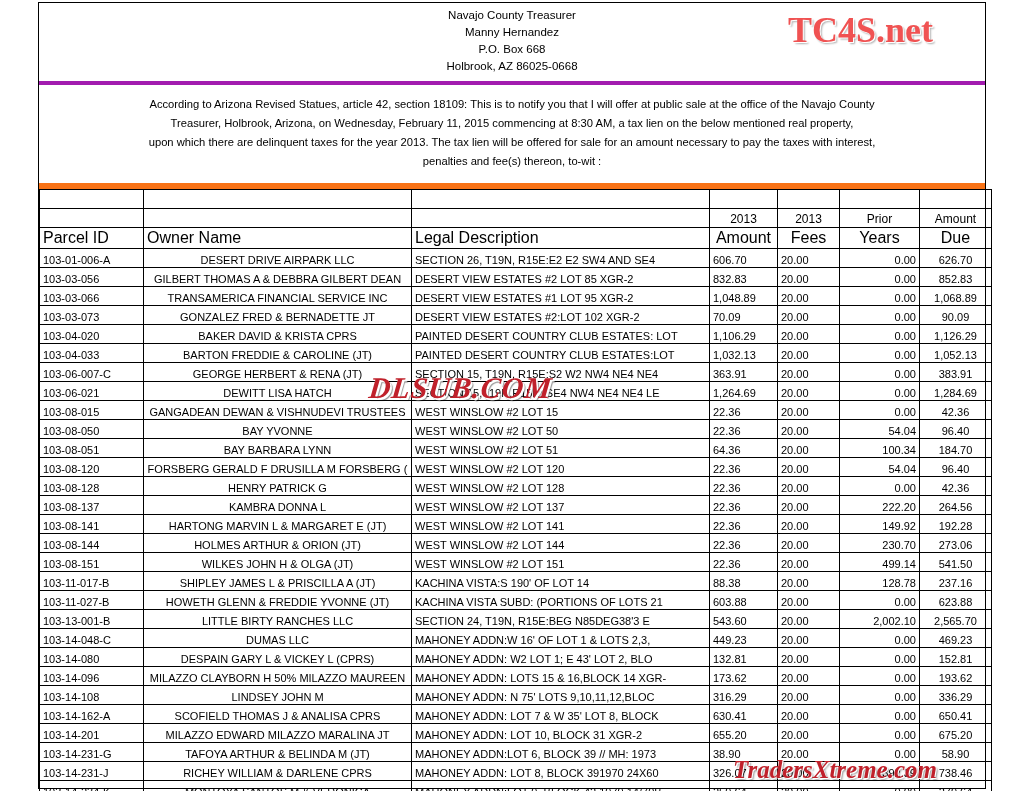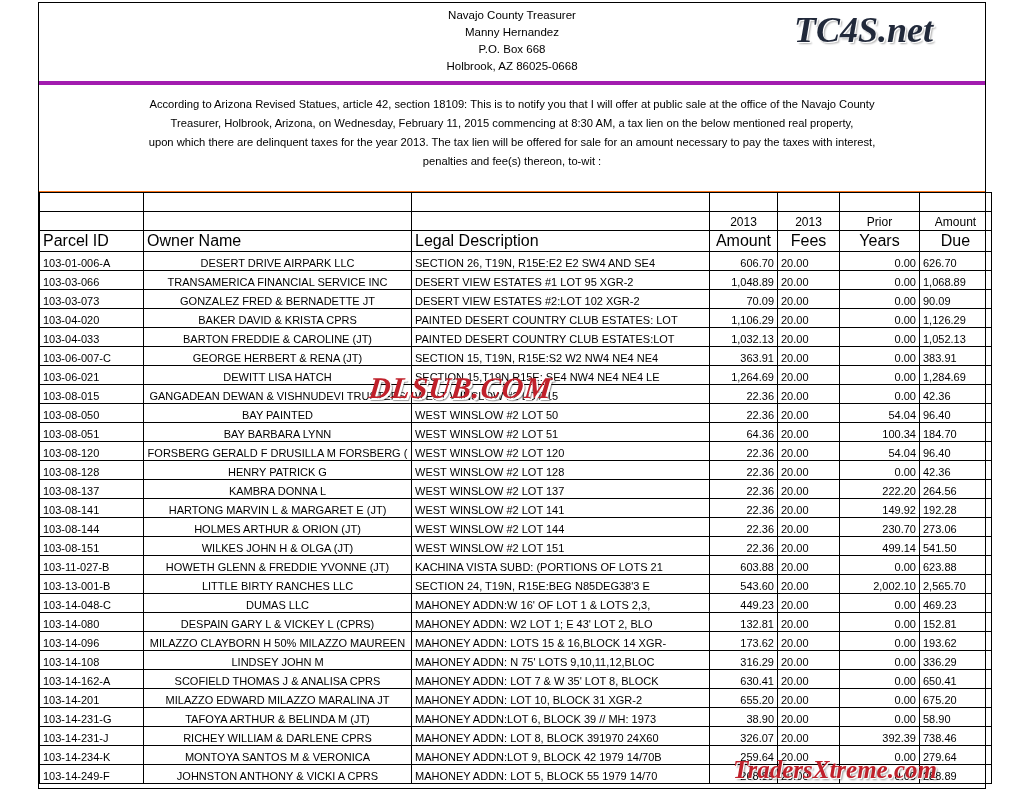--- a/index.html
+++ b/index.html
@@ -27,22 +27,22 @@
   .header-block {
     border-bottom: 4px solid #a21caf;
     text-align: center;
     padding: 4px 0 6px 0;
     font-size: 11.5px;
     line-height: 17px;
     color: #000;
   }
   .header-block div { white-space: nowrap; }
   .notice {
-    border-bottom: 1px solid #f97316;
-    padding: 10px 28px 20px 28px;
+    border-bottom: 6px solid #f97316;
+    padding: 10px 28px 12px 28px;
     text-align: center;
     font-size: 11.2px;
     line-height: 19px;
     color: #000;
   }
   table.grid {
     border-collapse: collapse;
     width: 100%;
     table-layout: fixed;
     font-size: 11px;
@@ -53,43 +53,42 @@
     padding: 1px 3px;
     height: 16px;
     overflow: hidden;
     white-space: nowrap;
     font-weight: normal;
     vertical-align: bottom;
   }
   .c-parcel { width: 104px; }
   .c-owner  { width: 268px; text-align: center; }
   .c-legal  { width: 298px; margin-top: 36px; }
-  .c-amount { width: 68px; text-align: right; }
+  .c-amount { width: 68px; }
   .c-fees   { width: 62px; }
   .c-prior  { width: 80px; text-align: right; }
-  .c-due    { width: 72px; text-align: left; }
+  .c-due    { width: 72px; text-align: center; }
 
   .hdr td { text-align: center; height: 15px; font-size: 12px; }
   .hdr2 td { height: 15px; font-size: 16px; }
   .hdr2 .c-amount, .hdr2 .c-fees, .hdr2 .c-prior, .hdr2 .c-due { text-align: center; }
   .blankrow td { height: 16px; border-left: 1px solid #000; border-right: 1px solid #000; }
 
   
   .tbl-wrap { padding: 0; }
 
   
   .wm-tc4s {
     position: absolute;
     right: 52px;
     top: 6px;
     font-family: "Liberation Serif", serif;
     font-size: 36px;
     font-weight: bold;
-    font-style: italic;
-    color: #0f172a;
+    color: #ef4444;
     letter-spacing: 0px;
     text-shadow: 1px 1px 0 #ffffff, 2px 2px 2px rgba(0,0,0,0.35);
     opacity: 0.92;
   }
   .wm-dlsub {
     position: absolute;
     left: 330px;
     top: 368px;
     font-family: "Liberation Serif", serif;
     font-size: 30px;
@@ -174,20 +173,29 @@
       <tr>
             <td class="c-parcel">103-01-006-A</td>
             <td class="c-owner">DESERT DRIVE AIRPARK LLC</td>
             <td class="c-legal">SECTION 26, T19N, R15E:E2 E2 SW4 AND SE4</td>
             <td class="c-amount">606.70</td>
             <td class="c-fees">20.00</td>
             <td class="c-prior">0.00</td>
             <td class="c-due">626.70</td>
           </tr>
           <tr>
+            <td class="c-parcel">103-03-056</td>
+            <td class="c-owner">GILBERT THOMAS A &amp; DEBBRA GILBERT DEAN</td>
+            <td class="c-legal">DESERT VIEW ESTATES #2 LOT 85 XGR-2</td>
+            <td class="c-amount">832.83</td>
+            <td class="c-fees">20.00</td>
+            <td class="c-prior">0.00</td>
+            <td class="c-due">852.83</td>
+          </tr>
+          <tr>
             <td class="c-parcel">103-03-066</td>
             <td class="c-owner">TRANSAMERICA FINANCIAL SERVICE INC</td>
             <td class="c-legal">DESERT VIEW ESTATES #1 LOT 95 XGR-2</td>
             <td class="c-amount">1,048.89</td>
             <td class="c-fees">20.00</td>
             <td class="c-prior">0.00</td>
             <td class="c-due">1,068.89</td>
           </tr>
           <tr>
             <td class="c-parcel">103-03-073</td>
@@ -238,21 +246,21 @@
             <td class="c-parcel">103-08-015</td>
             <td class="c-owner">GANGADEAN DEWAN &amp; VISHNUDEVI TRUSTEES</td>
             <td class="c-legal">WEST WINSLOW #2 LOT 15</td>
             <td class="c-amount">22.36</td>
             <td class="c-fees">20.00</td>
             <td class="c-prior">0.00</td>
             <td class="c-due">42.36</td>
           </tr>
           <tr>
             <td class="c-parcel">103-08-050</td>
-            <td class="c-owner">BAY PAINTED</td>
+            <td class="c-owner">BAY YVONNE</td>
             <td class="c-legal">WEST WINSLOW #2 LOT 50</td>
             <td class="c-amount">22.36</td>
             <td class="c-fees">20.00</td>
             <td class="c-prior">54.04</td>
             <td class="c-due">96.40</td>
           </tr>
           <tr>
             <td class="c-parcel">103-08-051</td>
             <td class="c-owner">BAY BARBARA LYNN</td>
             <td class="c-legal">WEST WINSLOW #2 LOT 51</td>
@@ -309,20 +317,29 @@
           <tr>
             <td class="c-parcel">103-08-151</td>
             <td class="c-owner">WILKES JOHN H &amp; OLGA  (JT)</td>
             <td class="c-legal">WEST WINSLOW #2 LOT 151</td>
             <td class="c-amount">22.36</td>
             <td class="c-fees">20.00</td>
             <td class="c-prior">499.14</td>
             <td class="c-due">541.50</td>
           </tr>
           <tr>
+            <td class="c-parcel">103-11-017-B</td>
+            <td class="c-owner">SHIPLEY JAMES L &amp; PRISCILLA A  (JT)</td>
+            <td class="c-legal">KACHINA VISTA:S 190' OF LOT 14</td>
+            <td class="c-amount">88.38</td>
+            <td class="c-fees">20.00</td>
+            <td class="c-prior">128.78</td>
+            <td class="c-due">237.16</td>
+          </tr>
+          <tr>
             <td class="c-parcel">103-11-027-B</td>
             <td class="c-owner">HOWETH GLENN &amp; FREDDIE YVONNE (JT)</td>
             <td class="c-legal">KACHINA VISTA SUBD: (PORTIONS OF LOTS 21</td>
             <td class="c-amount">603.88</td>
             <td class="c-fees">20.00</td>
             <td class="c-prior">0.00</td>
             <td class="c-due">623.88</td>
           </tr>
           <tr>
             <td class="c-parcel">103-13-001-B</td>

